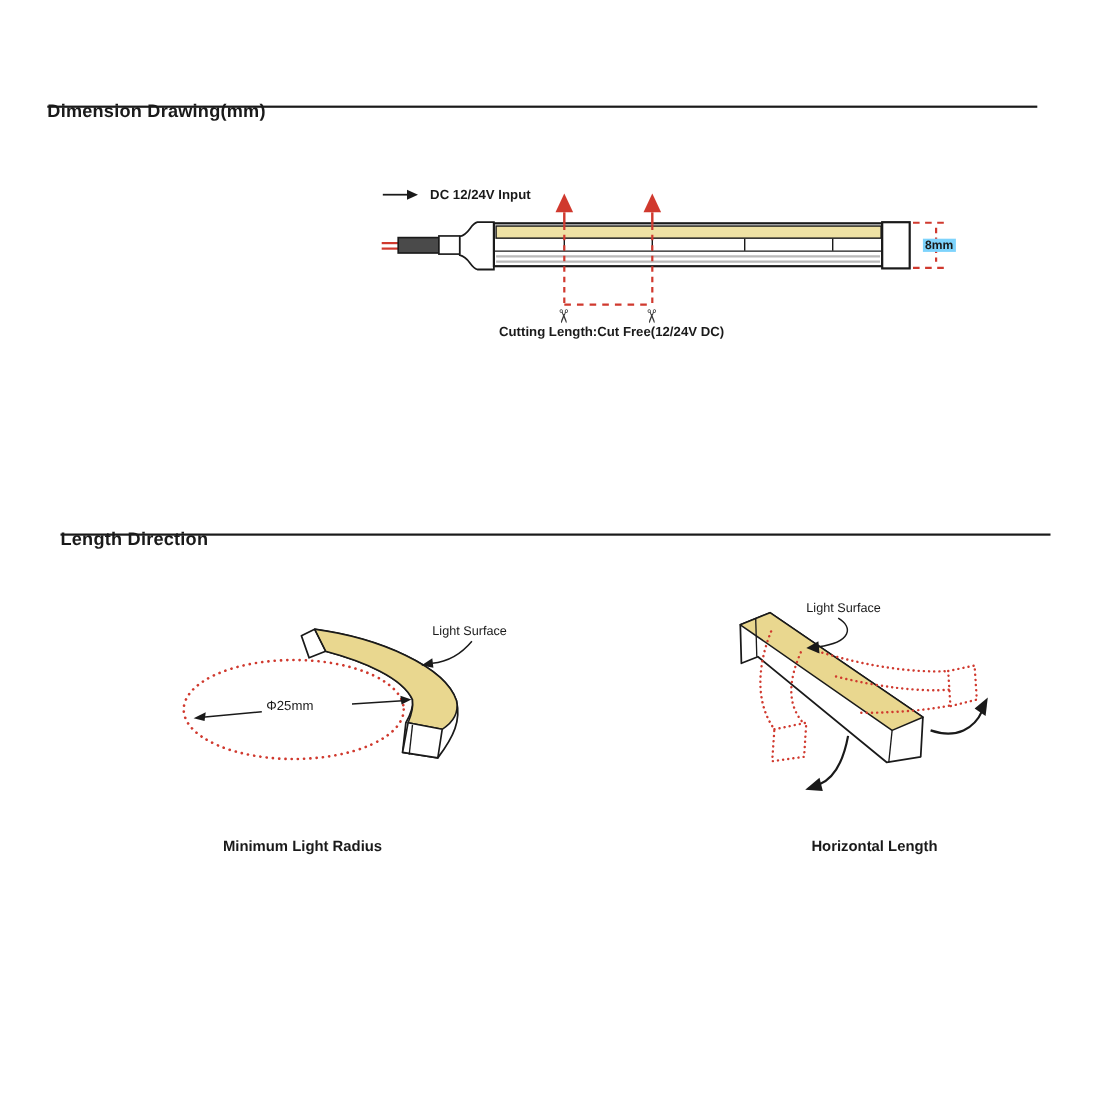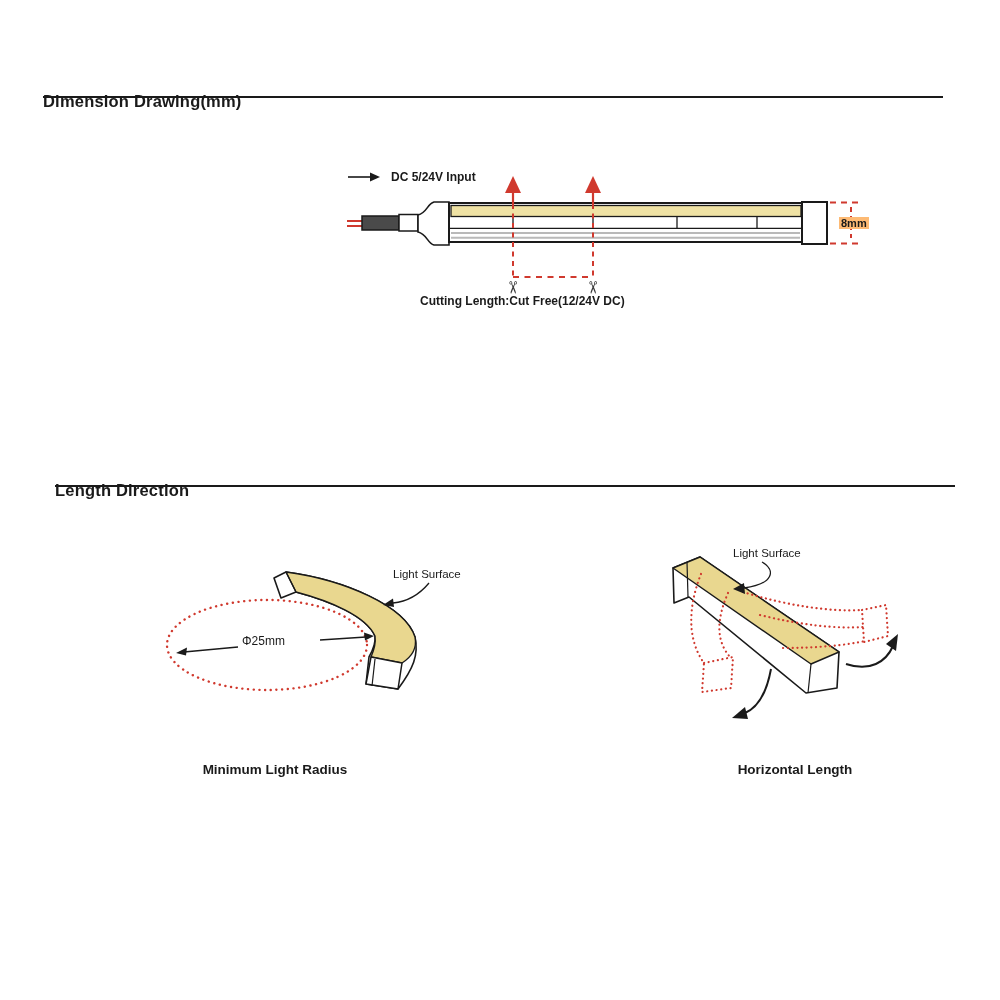--- a/index.html
+++ b/index.html
@@ -3,21 +3,21 @@
 <meta charset="utf-8">
 <style>
   html,body{margin:0;padding:0;background:#fff;}
   body{width:1000px;height:1000px;position:relative;font-family:"Liberation Sans",sans-serif;color:var(--ink);overflow:hidden;}
   .abs{position:absolute;}
   .h1{font-size:16.5px;font-weight:bold;letter-spacing:.2px;margin-top:32px;}
   .rule{height:2px;background:var(--ink);}
   .lbl-bold-sm{font-size:12px;font-weight:bold;}
   .lbl-reg{font-size:11.5px;}
   .caption{font-size:13.5px;font-weight:bold;text-align:center;}
-  .dim-label{font-size:11px;font-weight:bold;background:#fdba74;padding:0 2px;}
+  .dim-label{font-size:11px;font-weight:bold;background:#7dd3fc;padding:0 2px;}
   .scissors{font-size:17px;color:#3a3a3a;transform:rotate(90deg);line-height:1;}
   svg{position:absolute;left:0;top:0;}
   .ink-line{stroke:var(--ink);fill:none;}
   .ink-fill{fill:var(--ink);stroke:none;}
   .white-shape{fill:#ffffff;stroke:var(--ink);}
   .yellow-shape{fill:var(--yellow);stroke:var(--ink);}
   .yellow2-shape{fill:var(--yellow2);stroke:var(--ink);}
   .sleeve-shape{fill:var(--sleeve);stroke:var(--ink);}
   .red-stroke{stroke:var(--red);fill:none;}
   .red-fill{fill:var(--red);stroke:none;}
@@ -113,27 +113,27 @@
     <polygon class="ink-fill" points="732,718 745,707 748,719"></polygon>
 
     <path class="ink-line" d="M762,562 C776,570 774,584 744,588" stroke-width="1.3"></path>
     <polygon class="ink-fill" points="733,589 744,583 745,594"></polygon>
   </g>
 </svg>
 
 <div class="abs h1" style="left:43px;top:60px;">Dimension Drawing(mm)</div>
 <div class="abs rule" style="left:43px;top:96px;width:900px;"></div>
 
-<div class="abs lbl-bold-sm" style="left:391px;top:170px;">DC 5/24V Input</div>
+<div class="abs lbl-bold-sm" style="left:391px;top:170px;">DC 12/24V Input</div>
 <div class="abs dim-label" style="left:839px;top:217px;">8mm</div>
 
 <div class="abs scissors" style="left:505px;top:279px;">✂</div>
 <div class="abs scissors" style="left:585px;top:279px;">✂</div>
 
-<div class="abs lbl-bold-sm" style="left:420px;top:294px;width:272px;text-align:left;">Cutting Length:Cut Free(12/24V DC)</div>
+<div class="abs lbl-bold-sm" style="left:420px;top:294px;width:272px;text-align:center;">Cutting Length:Cut Free(12/24V DC)</div>
 
 <div class="abs h1" style="left:55px;top:449px;">Length Direction</div>
 <div class="abs rule" style="left:55px;top:485px;width:900px;"></div>
 
 <div class="abs lbl-reg" style="left:242px;top:634px;font-size:12px;">Φ25mm</div>
 <div class="abs lbl-reg" style="left:393px;top:568px;">Light Surface</div>
 <div class="abs caption" style="left:155px;top:762px;width:240px;">Minimum Light Radius</div>
 
 <div class="abs lbl-reg" style="left:733px;top:547px;">Light Surface</div>
 <div class="abs caption" style="left:675px;top:762px;width:240px;">Horizontal Length</div>

